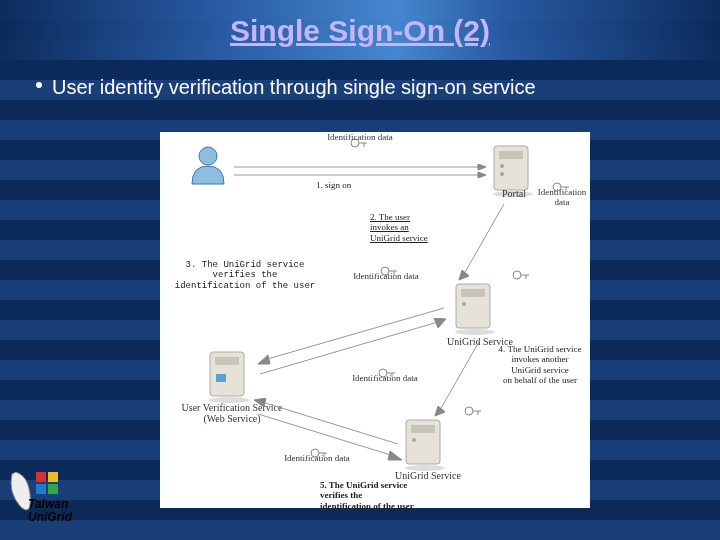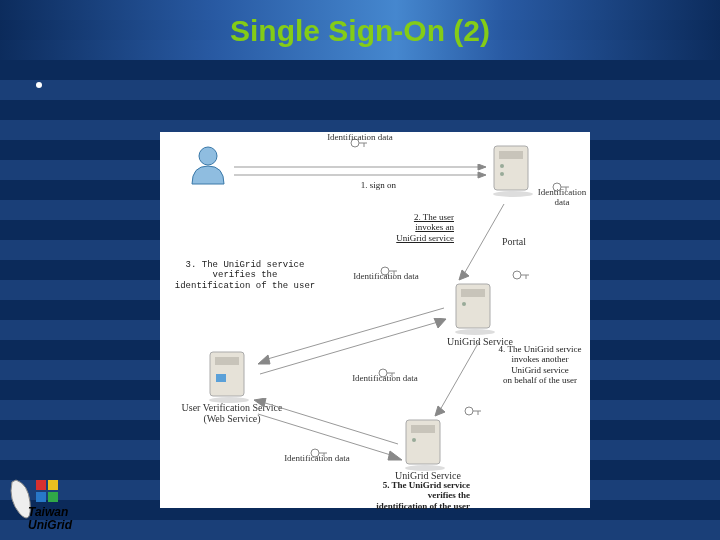--- a/index.html
+++ b/index.html
@@ -25,22 +25,23 @@
     top: 0; left: 0; right: 0; height: 60px;
     background: linear-gradient(90deg, #0b2a5a 0%, #2a5da8 30%, #4a8fd8 55%, #2a5da8 70%, #0b2a5a 100%);
     opacity: 0.9;
   }
   .title {
     position: absolute;
     top: 14px;
     left: 0; right: 0;
     text-align: center;
     font-size: 30px;
-    color: #84cc16;
+    color: #c4b5fd;
     z-index: 2;
+    text-decoration: underline;
   }
   .bullet {
     position: absolute;
     top: 76px;
     left: 36px;
     right: 36px;
     color: #fff;
     font-size: 20px;
     z-index: 2;
   }
@@ -58,42 +59,42 @@
     position: absolute;
     top: 132px;
     left: 160px;
     width: 430px;
     height: 376px;
     background: #fff;
     z-index: 2;
   }
   .logo {
     position: absolute;
-    bottom: 6px;
+    bottom: 14px;
     left: 6px;
     width: 78px;
     height: 60px;
     z-index: 3;
   }
   .logo svg { width: 100%; height: 100%; }
 
   
   .node-label {
     position: absolute;
     font-size: 10px;
     color: #333;
     font-family: Georgia, serif;
     text-align: center;
   }
   .step-text {
     position: absolute;
     font-size: 9px;
     color: #222;
     font-family: Georgia, serif;
-    text-align: right;
+    text-align: left;
     line-height: 1.15;
   }
   .server-box {
     position: absolute;
     width: 46px;
     height: 56px;
   }
   .user-icon {
     position: absolute;
     width: 44px;
@@ -112,42 +113,42 @@
 </style>
 </head>
 <body>
 
 <div class="bg-stripes"></div>
 <div class="bg-overlay"></div>
 
 <h1 class="title">Single Sign-On (2)</h1>
 
 <div class="bullet">
-  <span class="bullet-dot"></span>
+  <span class="bullet-dot"></span><span>User identity verification through single sign-on service</span>
 </div>
 
 <div class="diagram">
 
   <div class="user-icon" style="top:10px; left:26px;">
     <svg viewBox="0 0 44 44">
       <circle cx="22" cy="14" r="9" fill="#8fbde0" stroke="#3a78a8"></circle>
       <path d="M6 42 Q6 24 22 24 Q38 24 38 42 Z" fill="#8fbde0" stroke="#3a78a8"></path>
     </svg>
   </div>
 
   <div class="server-box" style="top:10px; left:330px;">
     <svg viewBox="0 0 46 56">
         <rect x="4" y="4" width="34" height="44" rx="3" fill="#e6e2d8" stroke="#aaa"></rect>
         <rect x="9" y="9" width="24" height="8" fill="#c8c4ba"></rect>
         <circle cx="12" cy="24" r="2" fill="#9a9"></circle>
         <circle cx="12" cy="32" r="2" fill="#9a9"></circle>
         <ellipse cx="23" cy="52" rx="20" ry="3" fill="#ddd"></ellipse>
       </svg>
   </div>
-  <div class="node-label" style="top:56px; left:324px; width:60px;margin-top:48px;">Portal</div>
+  <div class="node-label" style="top:56px; left:324px; width:60px;">Portal</div>
 
   <div class="server-box" style="top:148px; left:292px;">
     <svg viewBox="0 0 46 56">
         <rect x="4" y="4" width="34" height="44" rx="3" fill="#e6e2d8" stroke="#aaa"></rect>
         <rect x="9" y="9" width="24" height="8" fill="#c8c4ba"></rect>
         <circle cx="12" cy="24" r="2" fill="#9a9"></circle>
         <ellipse cx="23" cy="52" rx="20" ry="3" fill="#ddd"></ellipse>
       </svg>
   </div>
   <div class="node-label" style="top:204px; left:276px; width:88px;">UniGrid Service</div>

